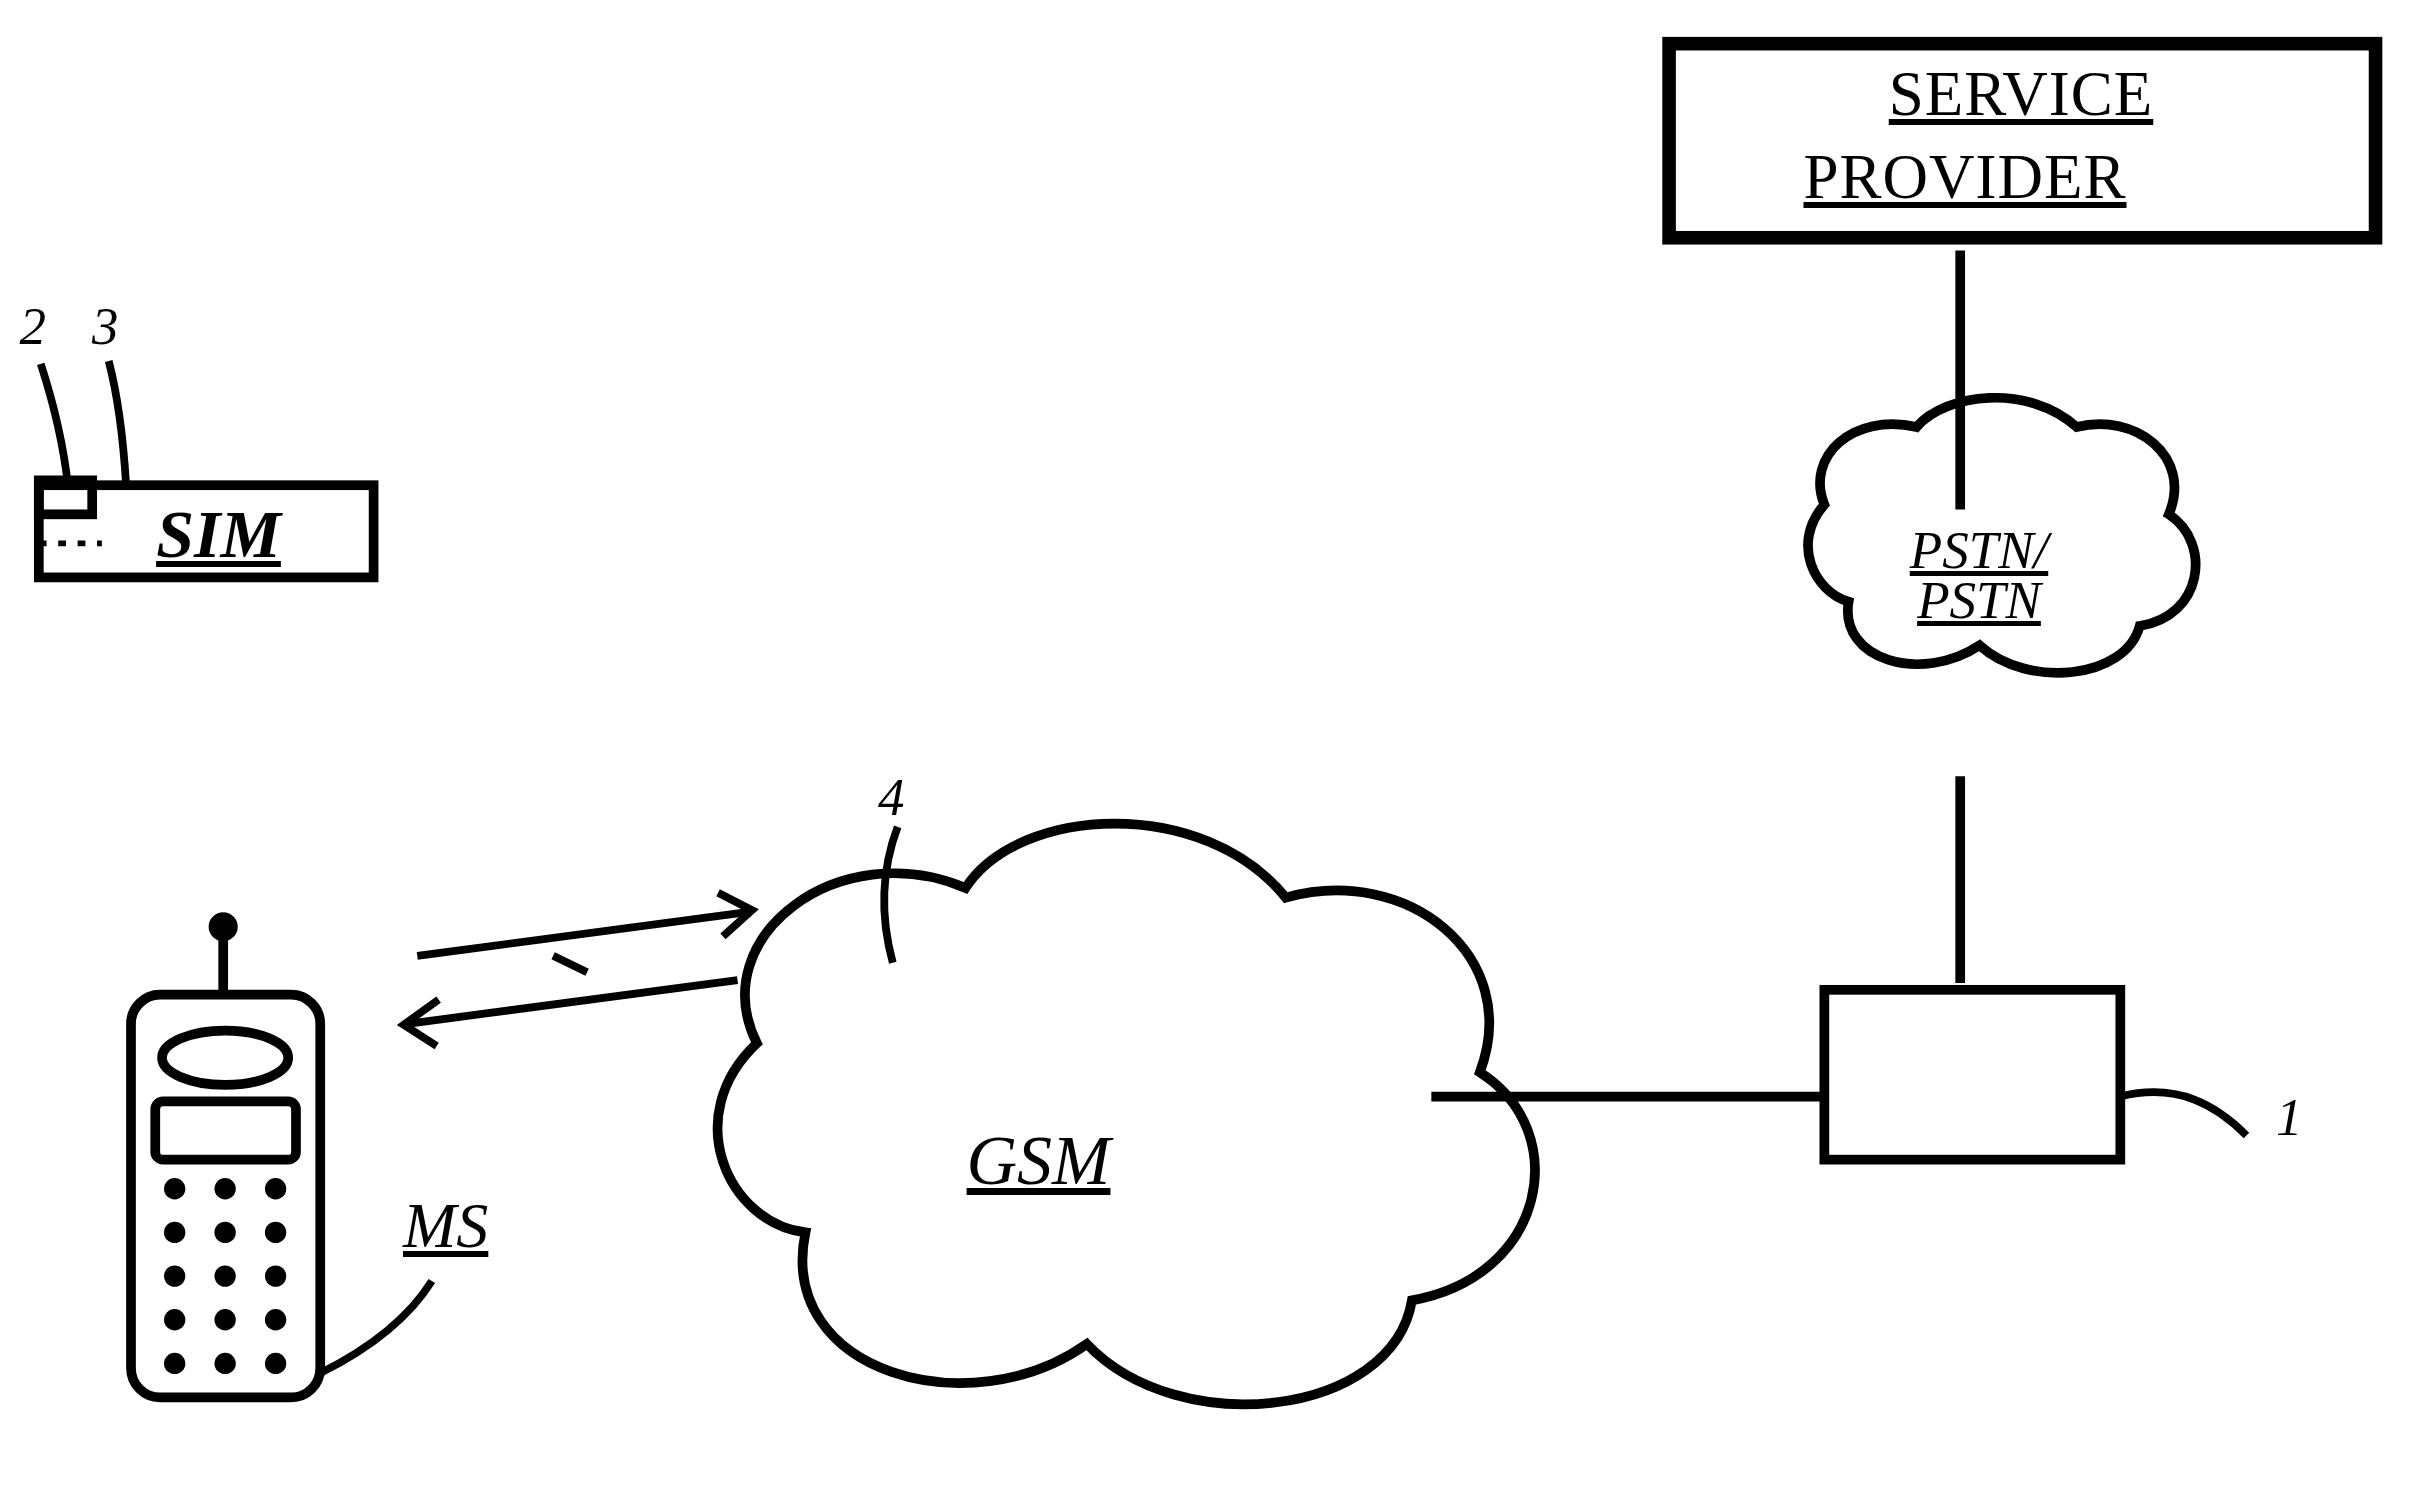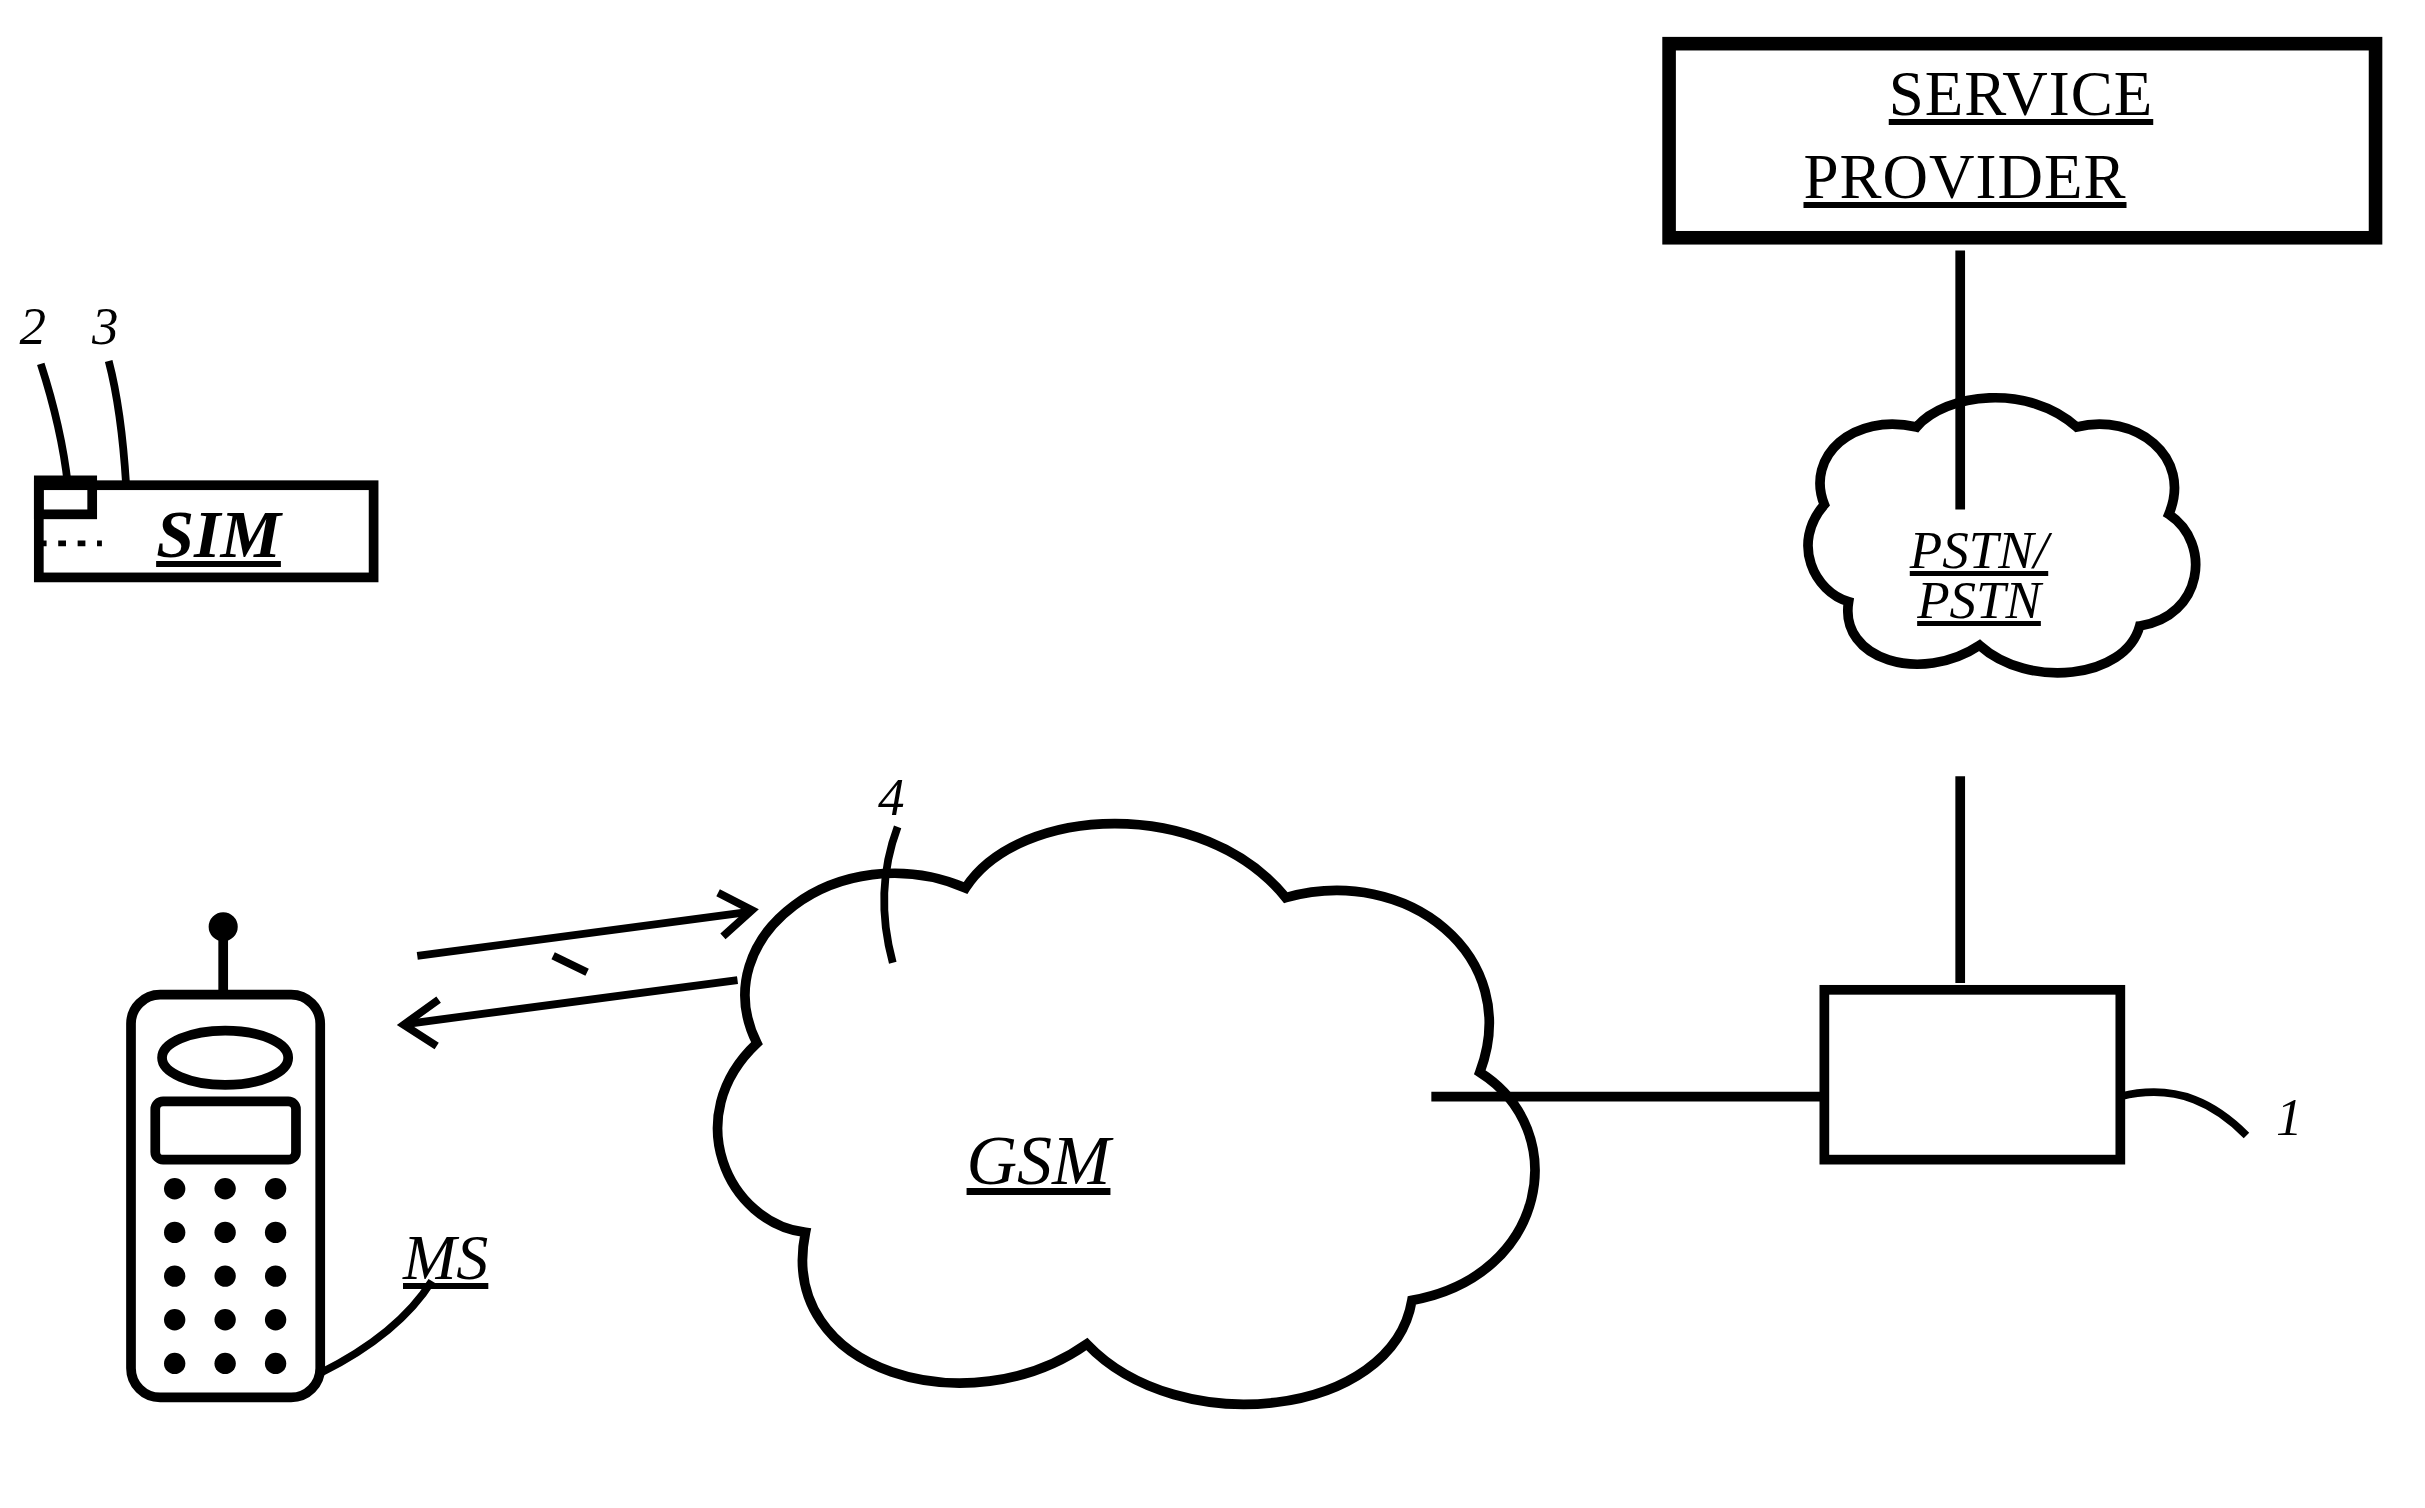--- a/index.html
+++ b/index.html
@@ -133,19 +133,19 @@
 <div class="centered sp-label" style="left:1718px; top:58px; width:606px;">SERVICE</div>
 <div class="centered sp-label" style="left:1662px; top:141px; width:606px;">PROVIDER</div>
 
 <div class="centered node-label" style="left:97px; top:495px; width:243px; font-size:68px;font-weight:bold;">SIM</div>
 
 <div class="centered node-label-small" style="left:1853px; top:523px; width:252px; line-height:1.05;">PSTN/</div>
 <div class="centered node-label-small" style="left:1853px; top:573px; width:252px; line-height:1.05;">PSTN</div>
 
 <div class="centered node-label" style="left:893px; top:1121px; width:291px; font-size:70px;">GSM</div>
 
-<div class="node-label" style="position:absolute; left:403px; top:1189px; font-size:64px;margin-top:32px;">MS</div>
+<div class="node-label" style="position:absolute; left:403px; top:1189px; font-size:64px;">MS</div>
 
 <div class="num-label" style="position:absolute; left:19.4px; top:296px;">2</div>
 <div class="num-label" style="position:absolute; left:92px; top:296px;">3</div>
 <div class="num-label" style="position:absolute; left:878px; top:767px;">4</div>
 <div class="num-label" style="position:absolute; left:2276px; top:1087px;">1</div>
 
 
 </body></html>

